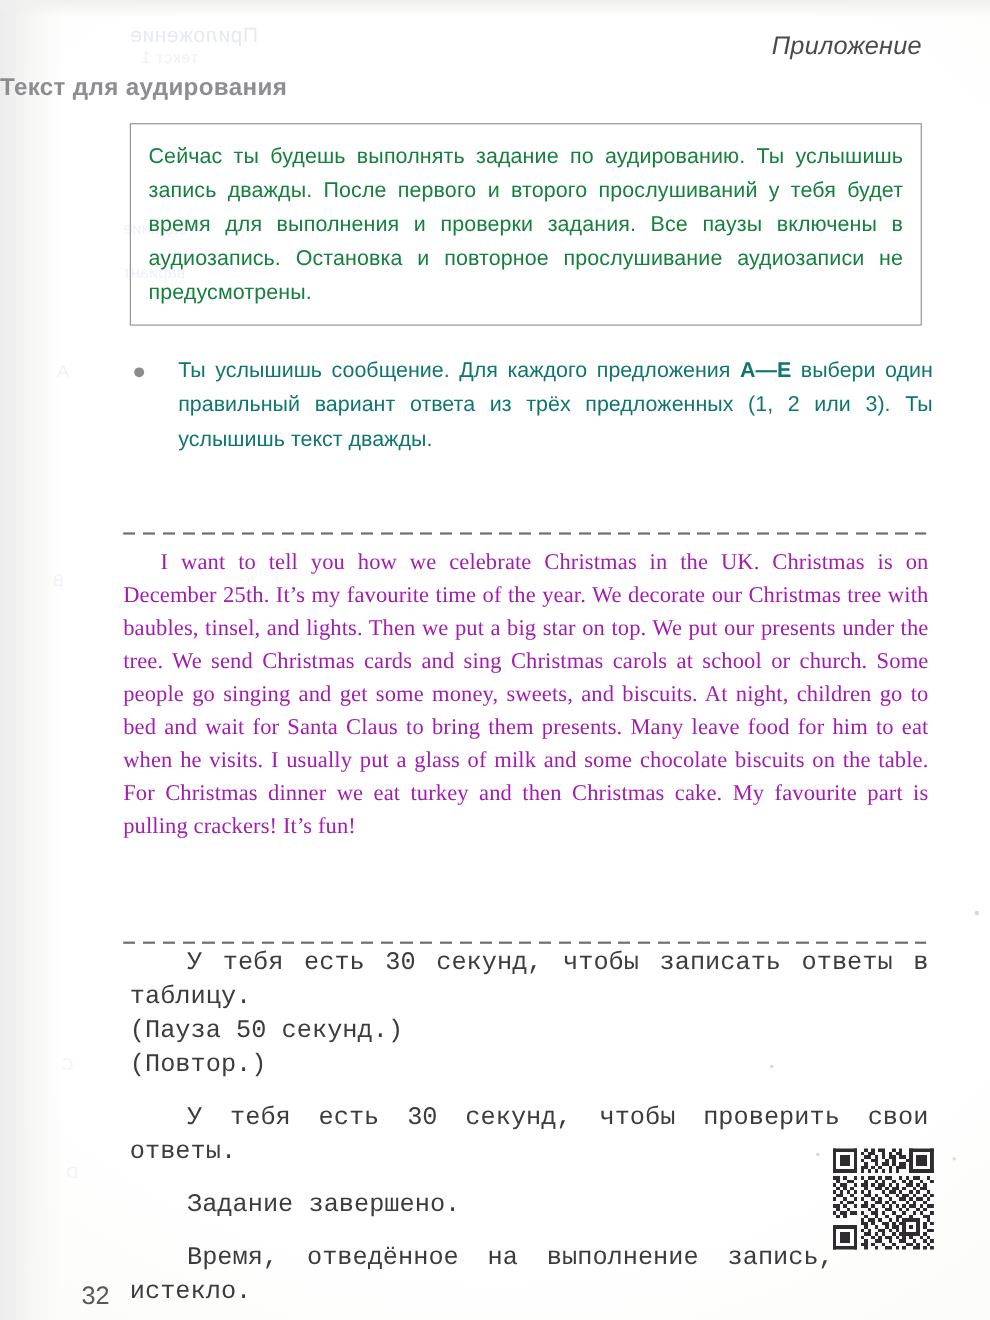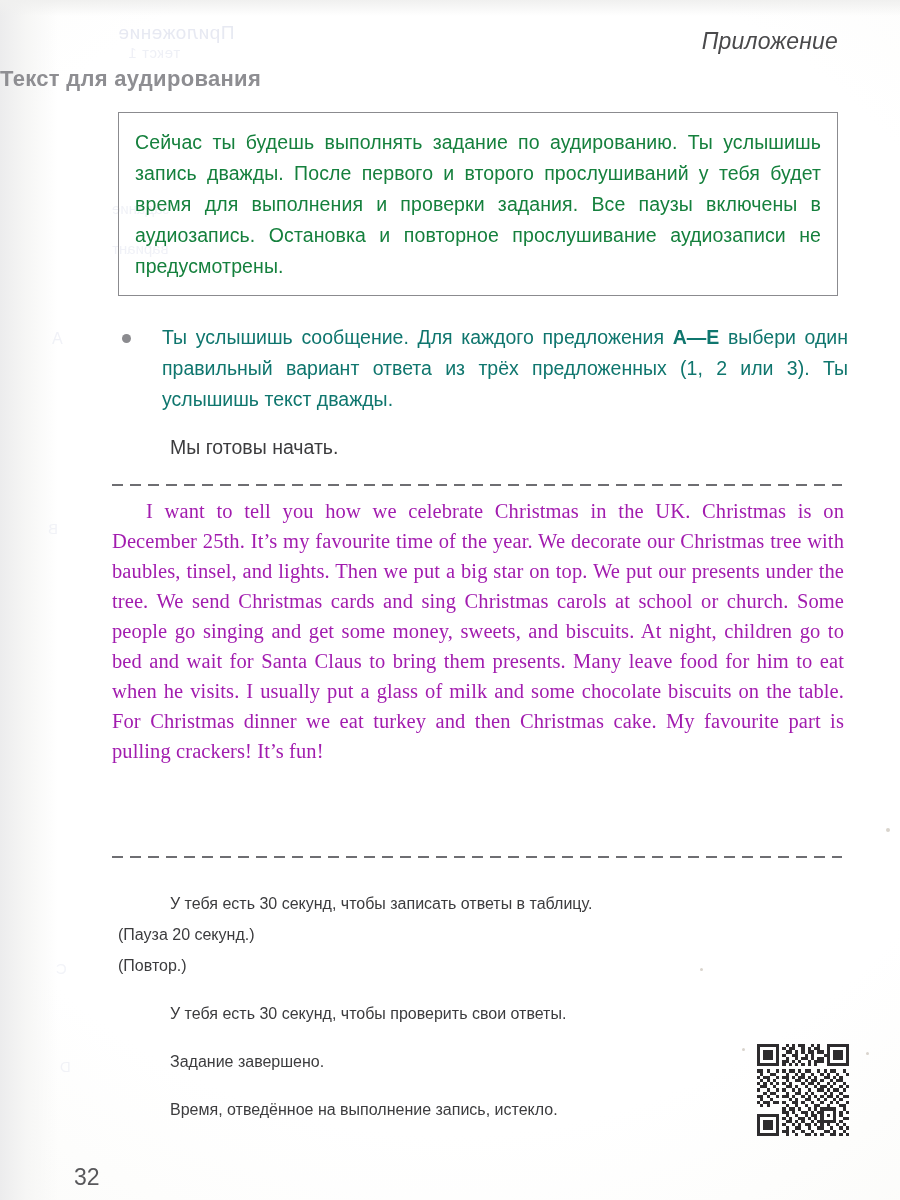--- a/index.html
+++ b/index.html
@@ -168,25 +168,26 @@
     color: #a21caf;
     text-indent: 34px;
     letter-spacing: .1px;
     font-family: Liberation Serif, serif;
   }
 
   
   .closing {
     position: absolute;
     left: 118px;
-    top: 888px;
+    top: 860px;
     width: 726px;
-    font-size: 16px;
+    font-size: 23px;
     line-height: 31px;
     color: #3c3c3e;
+    font-family: Liberation Mono, monospace;
   }
   .closing p {
     margin: 0 0 17px 0;
     text-align: justify;
     text-align-last: left;
   }
   .closing p.indent { text-indent: 52px; }
   .closing p.last { margin-bottom: 0; }
 
   
@@ -240,32 +241,31 @@
 
   <div class="section-title">Текст для аудирования</div>
 
   <div class="instruction-box">
     <div class="inner">Сейчас ты будешь выполнять задание по аудированию. Ты услышишь запись дважды. После первого и второго прослушиваний у тебя будет время для выполнения и проверки задания. Все паузы включены в аудиозапись. Остановка и повторное прослушивание аудиозаписи не предусмотрены.</div>
   </div>
 
   <div class="task">
     <span class="task-bullet"></span>
     <div class="task-body"><span>Ты услышишь сообщение. Для каждого предложения </span><b>A—E</b><span> выбери один правильный вариант ответа из трёх предложенных (1, 2 или 3). Ты услышишь текст дважды.</span></div>
-    <div class="task-ready">Мы готовы начать.</div>
   </div>
 
   <div class="dashed-rule rule-top"></div>
 
   <div class="passage">I want to tell you how we celebrate Christmas in the UK. Christmas is on December 25th. It’s my favourite time of the year. We decorate our Christmas tree with baubles, tinsel, and lights. Then we put a big star on top. We put our presents under the tree. We send Christmas cards and sing Christmas carols at school or church. Some people go singing and get some money, sweets, and biscuits. At night, children go to bed and wait for Santa Claus to bring them presents. Many leave food for him to eat when he visits. I usually put a glass of milk and some chocolate biscuits on the table. For Christmas dinner we eat turkey and then Christmas cake. My favourite part is pulling crackers! It’s fun!</div>
 
   <div class="dashed-rule rule-bottom"></div>
 
   <div class="closing">
     <p class="indent">У тебя есть 30 секунд, чтобы записать ответы в таблицу.</p>
-    <p style="margin-top:-17px; text-indent:0;">(Пауза 20 секунд.)</p>
+    <p style="margin-top:-17px; text-indent:0;">(Пауза 50 секунд.)</p>
     <p style="margin-top:-17px; text-indent:0;">(Повтор.)</p>
     <p class="indent">У тебя есть 30 секунд, чтобы проверить свои ответы.</p>
     <p class="indent">Задание завершено.</p>
     <p class="indent last" style="width:640px;">Время, отведённое на выполнение запись, истекло.</p>
   </div>
 
   <div class="qr">
     <svg width="92" height="92" viewBox="0 0 29 29" shape-rendering="crispEdges" aria-hidden="true">
       <rect width="29" height="29" fill="#ffffff"></rect>
       <g fill="#2e2c2e">

